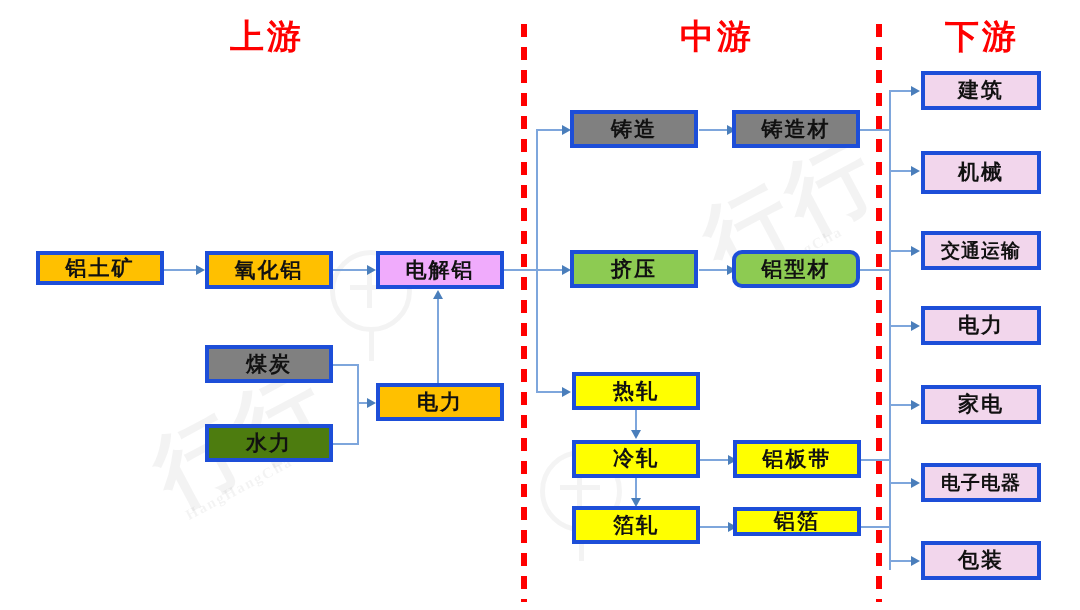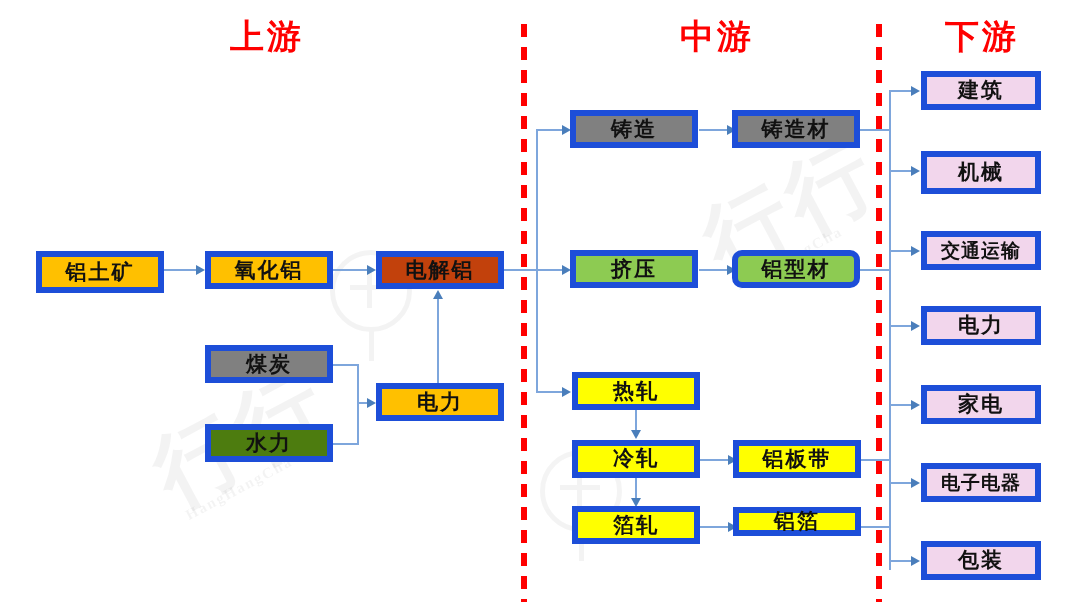--- a/index.html
+++ b/index.html
@@ -68,36 +68,36 @@
   .divider {
     position: absolute;
     width: 6px;
     background-image: linear-gradient(to bottom, #FF0000 0 13px, rgba(255,255,255,0) 13px 23px);
     background-size: 6px 23px;
   }
   
   .node {
     position: absolute;
     box-sizing: border-box;
-    border: 6px solid #1d4ed8;
+    border: 4px solid #1d4ed8;
     display: flex;
     align-items: center;
     justify-content: center;
     font-size: 21px;
     font-weight: 700;
     color: #111;
     letter-spacing: 2px;
     font-family: "Liberation Serif", "DejaVu Serif", serif;
     white-space: nowrap;
     line-height: 1;
   }
   .n-orange { background: #FFC000; }
   .n-gray   { background: #808080; }
   .n-cyan   { background: #4d7c0f; }
-  .n-white  { background: #c2410c; }
+  .n-white  { background: #f0abfc; }
   .n-green  { background: #8DCB52; }
   .n-yellow { background: #FFFF00; }
   .n-pink   { background: #F2D6EC; }
   .n-small  { font-size: 19px; letter-spacing: 1px; }
   
   .ln {
     position: absolute;
     background: #7EA6DC;
   }
   .lnh { height: 2px; }
@@ -159,21 +159,21 @@
   <div class="ln lnv" style="left:357px; top:364px; height:80px;"></div>
 
   <div class="ln lnh" style="left:333px; top:443px; width:26px;"></div>
 
   <div class="ln lnh" style="left:357px; top:402px; width:12px;"></div>
   <div class="arr arr-r" style="left:367px; top:398px;"></div>
 
   <div class="ln lnv" style="left:437px; top:299px; height:85px;"></div>
   <div class="arr arr-u" style="left:433px; top:290px;"></div>
 
-  <div class="node n-orange" style="left:36px; top:251px; width:128px; height:42px;">铝土矿</div>
+  <div class="node n-orange" style="left:36px; top:251px; width:128px; height:34px;">铝土矿</div>
   <div class="node n-orange" style="left:205px; top:251px; width:128px; height:38px;">氧化铝</div>
   <div class="node n-white" style="left:376px; top:251px; width:128px; height:38px;">电解铝</div>
   <div class="node n-gray" style="left:205px; top:345px; width:128px; height:38px;">煤炭</div>
   <div class="node n-cyan" style="left:205px; top:424px; width:128px; height:38px;">水力</div>
   <div class="node n-orange" style="left:376px; top:383px; width:128px; height:38px;">电力</div>
 
   <div class="ln lnh" style="left:504px; top:269px; width:60px;"></div>
   <div class="ln lnv" style="left:536px; top:129px; height:264px;"></div>
 
   <div class="ln lnh" style="left:536px; top:129px; width:28px;"></div>

